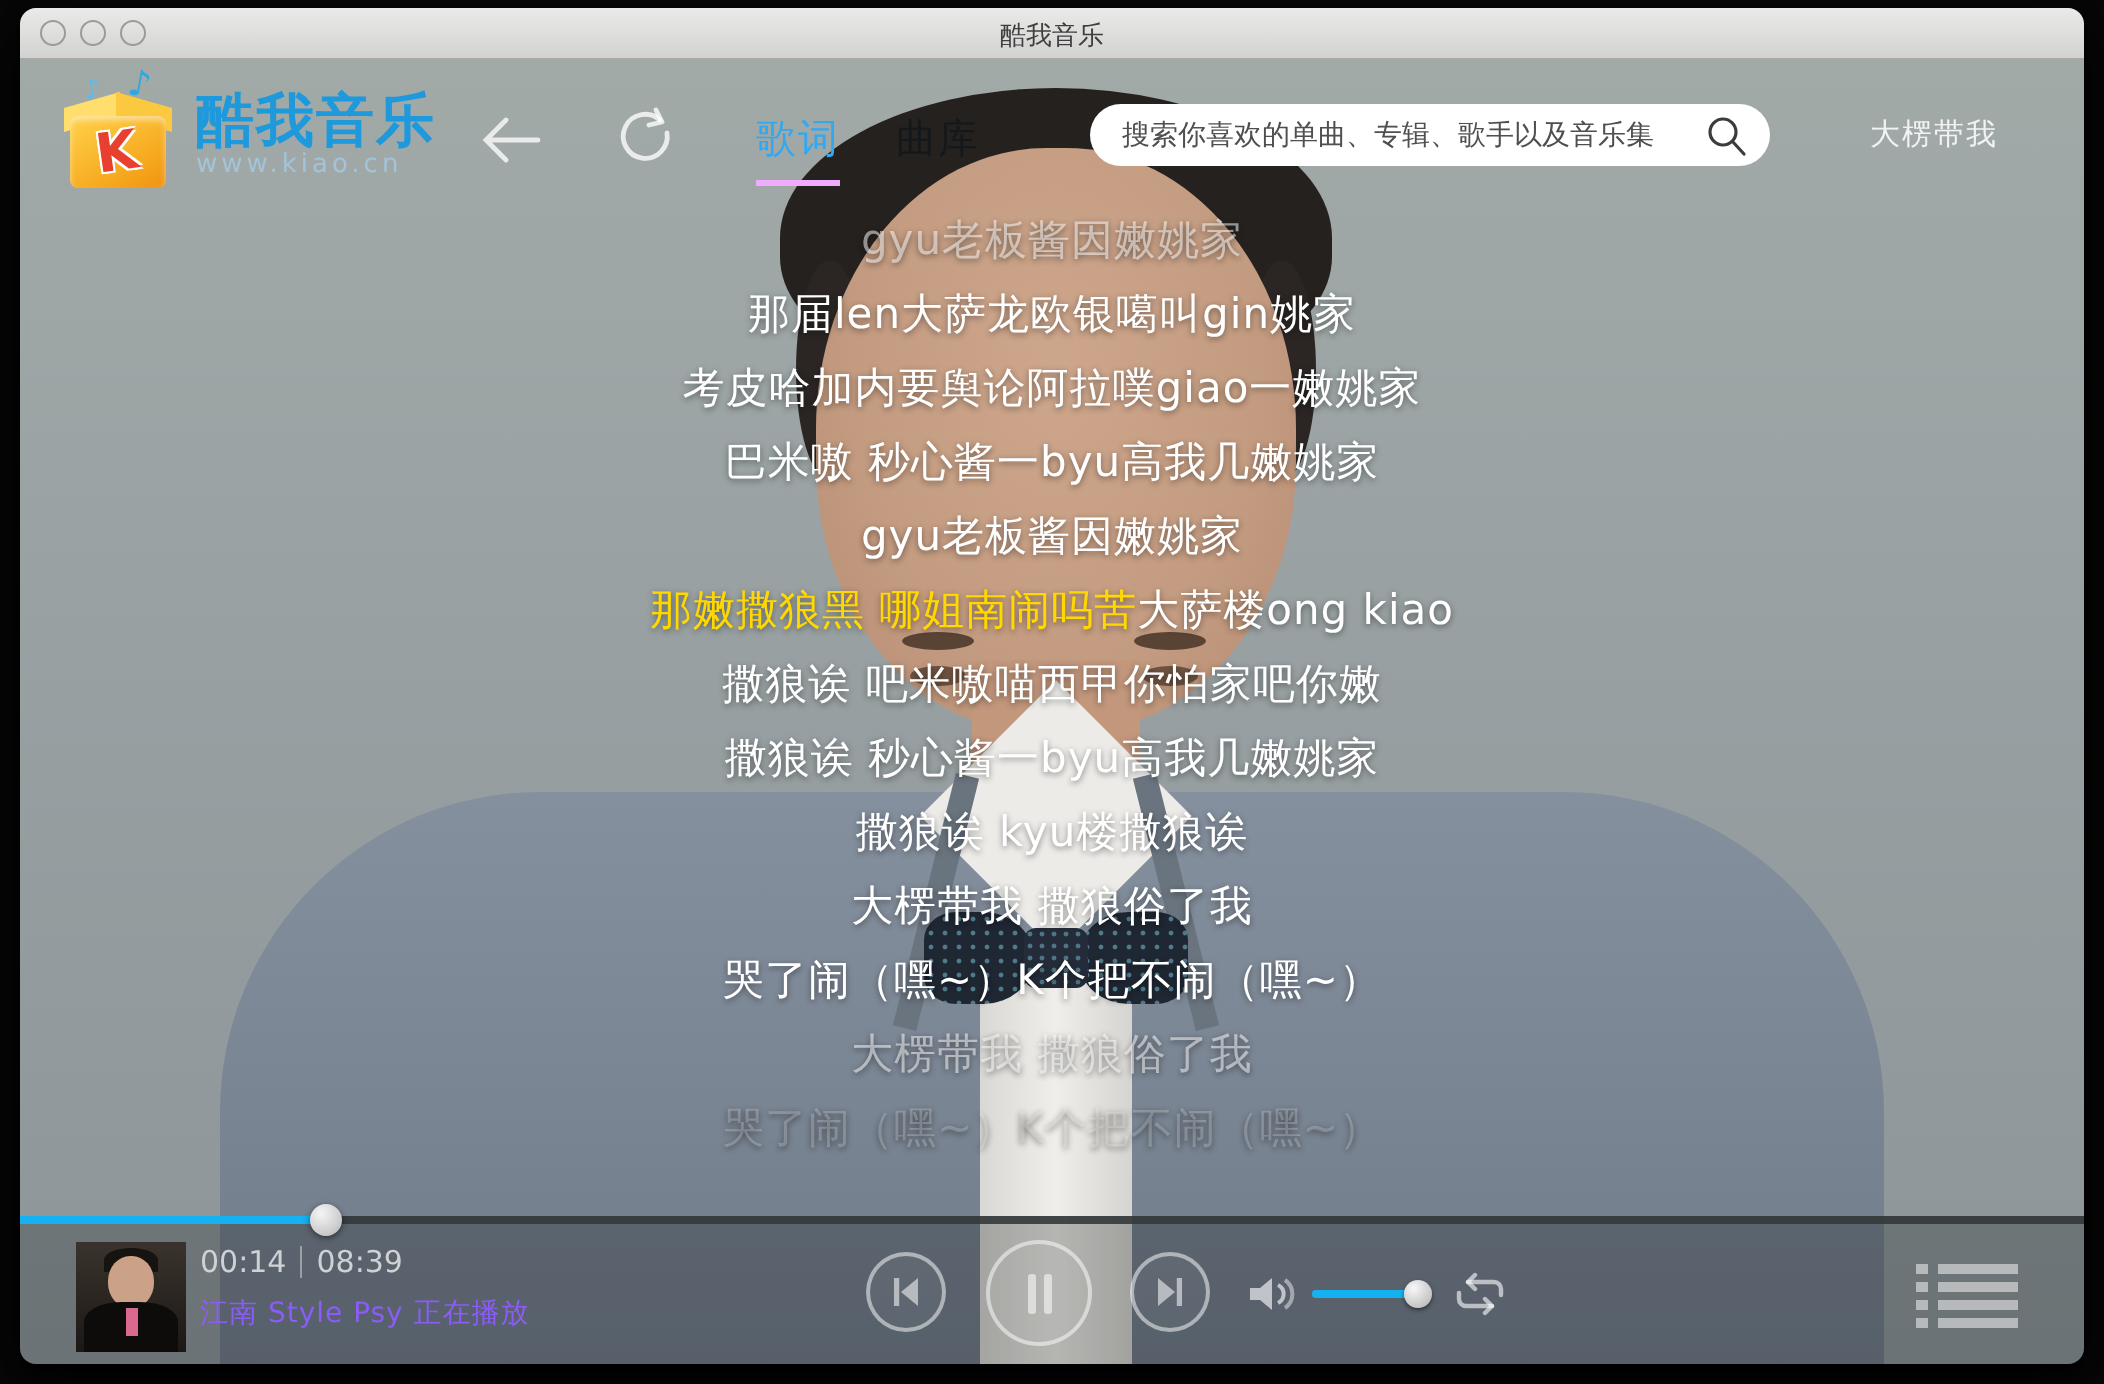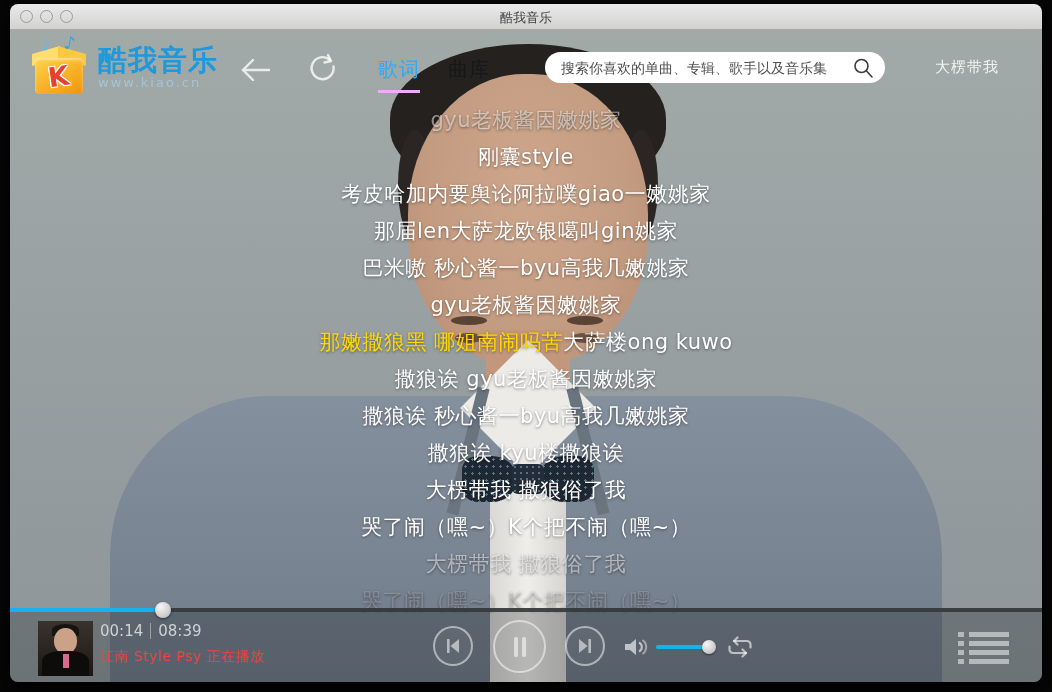--- a/index.html
+++ b/index.html
@@ -115,21 +115,21 @@
             background:#cba188; border-radius:48%; }
   .a-hair { position:absolute; left:14px; top:3px; width:27px; height:12px;
             background:#171310; border-radius:50% 50% 0 0; }
   .a-body { position:absolute; left:4px; top:30px; width:47px; height:25px;
             background:#0d0c0b; border-radius:40% 40% 0 0; }
   .a-tie { position:absolute; left:25px; top:33px; width:6px; height:14px;
            background:#d9698f; }
   .time-row { position:absolute; left:90px; top:14px; font-size:15px; color:#ced2d4;
               display:flex; align-items:center; }
   .time-div { display:inline-block; width:1px; height:16px; background:#9aa0a3; margin:0 7px; }
-  .song-row { position:absolute; left:90px; top:40px; font-size:14px; color:#ef4444; letter-spacing:0.5px; }
+  .song-row { position:absolute; left:90px; top:40px; font-size:14px; color:#8b5cf6; letter-spacing:0.5px; }
 
   .cbtn { position:absolute; border:2px solid rgba(255,255,255,0.5); border-radius:50%;
           display:flex; align-items:center; justify-content:center; cursor:pointer;
           background:rgba(255,255,255,0.04); }
   .prev-btn { left:423px; top:18px; width:40px; height:40px; }
   .play-btn { left:483px; top:12px; width:53px; height:53px; border-width:2.5px; }
   .next-btn { left:555px; top:18px; width:40px; height:40px; }
 
   .speaker { position:absolute; left:614px; top:28px; width:26px; height:22px; cursor:pointer; }
   .vol-track { position:absolute; left:646px; top:37px; width:60px; height:4px;
@@ -212,27 +212,26 @@
         <circle cx="10.5" cy="10" r="6.5" fill="none" stroke="#3c3c3c" stroke-width="1.6"></circle>
         <path d="M15.5 15 L21 21" stroke="#3c3c3c" stroke-width="1.6" stroke-linecap="round"></path>
       </svg>
     </div>
 
     <div class="feedback">大楞带我</div>
   </div>
 
   <div class="lyrics">
       <div class="lyric-line faded">gyu老板酱因嫩姚家</div>
-      <div class="lyric-line normal">刚囊style</div>
+      <div class="lyric-line normal">那届len大萨龙欧银噶叫gin姚家</div>
       <div class="lyric-line normal">考皮哈加内要舆论阿拉噗giao一嫩姚家</div>
-      <div class="lyric-line normal">那届len大萨龙欧银噶叫gin姚家</div>
       <div class="lyric-line normal">巴米嗷 秒心酱一byu高我几嫩姚家</div>
       <div class="lyric-line normal">gyu老板酱因嫩姚家</div>
-      <div class="lyric-line current"><span class="sung">那嫩撒狼黑 哪姐南闹吗苦</span><span class="unsung">大萨楼ong kuwo</span></div>
-      <div class="lyric-line normal">撒狼诶 gyu老板酱因嫩姚家</div>
+      <div class="lyric-line current"><span class="sung">那嫩撒狼黑 哪姐南闹吗苦</span><span class="unsung">大萨楼ong kiao</span></div>
+      <div class="lyric-line normal">撒狼诶 吧米嗷喵西甲你怕家吧你嫩</div>
       <div class="lyric-line normal">撒狼诶 秒心酱一byu高我几嫩姚家</div>
       <div class="lyric-line normal">撒狼诶 kyu楼撒狼诶</div>
       <div class="lyric-line normal">大楞带我 撒狼俗了我</div>
       <div class="lyric-line normal">哭了闹（嘿~）K个把不闹（嘿~）</div>
       <div class="lyric-line faded">大楞带我 撒狼俗了我</div>
       <div class="lyric-line faint">哭了闹（嘿~）K个把不闹（嘿~）</div>
     </div>
 
   <div class="playerbar">
     <div class="progress-track">

